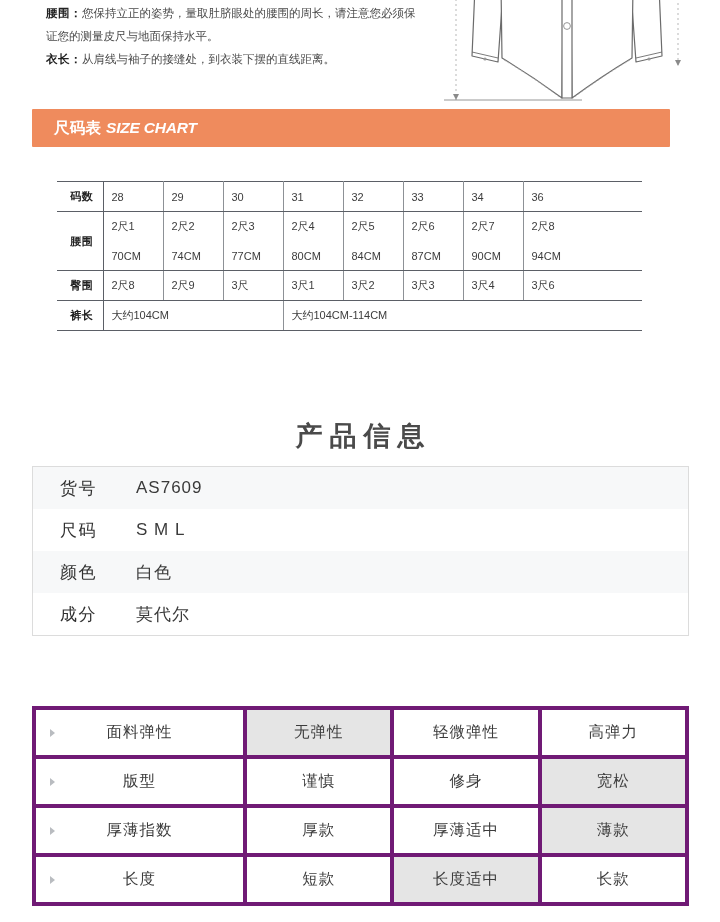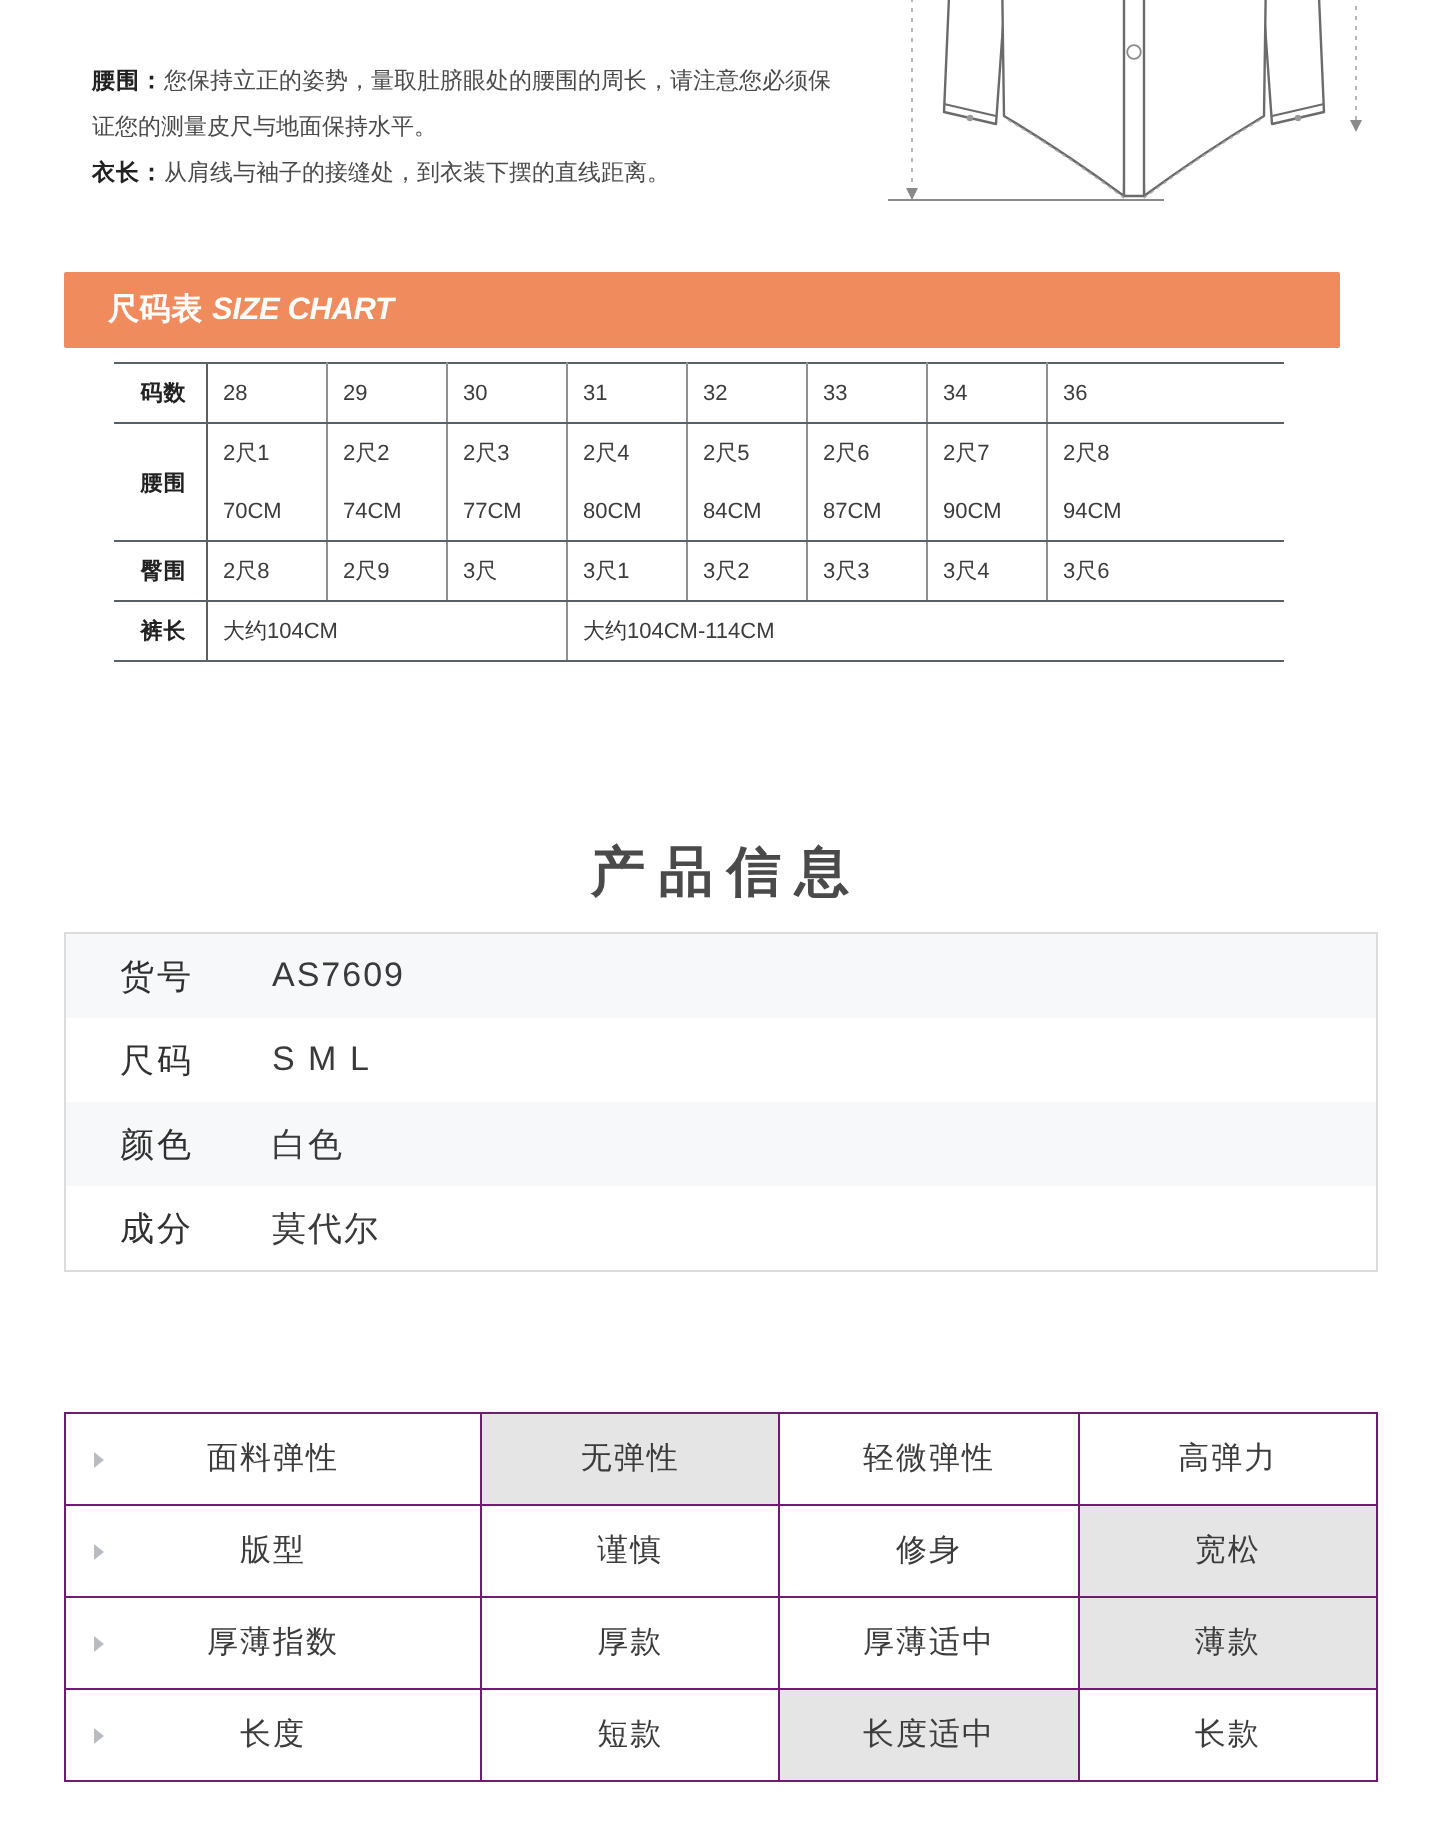--- a/index.html
+++ b/index.html
@@ -15,21 +15,20 @@
     color: #3a3a3a;
     overflow: hidden;
   }
 
   
   .notes {
     position: absolute;
     left: 46px;
     top: 2px;
     width: 350px;
-    margin-top: 28px;
   }
   .note-line {
     font-size: 11.5px;
     line-height: 23px;
     color: #4a4a4a;
     white-space: nowrap;
   }
   .note-line .nk {
     font-weight: bold;
     color: #222;
@@ -42,21 +41,21 @@
     right: 8px;
     top: -52px;
     width: 290px;
     height: 170px;
   }
 
   
   .banner {
     position: absolute;
     left: 32px;
-    top: 136px;
+    top: 109px;
     width: 638px;
     height: 38px;
     background: #ef8b5d;
     border-radius: 1px;
   }
   .banner-text {
     position: absolute;
     left: 22px;
     top: 50%;
     transform: translateY(-50%);
@@ -155,21 +154,21 @@
   .attr-table {
     position: absolute;
     left: 32px;
     top: 706px;
     width: 657px;
     border-collapse: collapse;
     table-layout: fixed;
   }
   .attr-table td {
     height: 43px;
-    border: 1px solid #701a75;
+    border: 4px solid #701a75;
     text-align: center;
     font-size: 15.5px;
     color: #3c3c3c;
     letter-spacing: 1px;
     background: #ffffff;
     vertical-align: middle;
   }
   .attr-table td.attr-label {
     width: 205px;
     position: relative;

